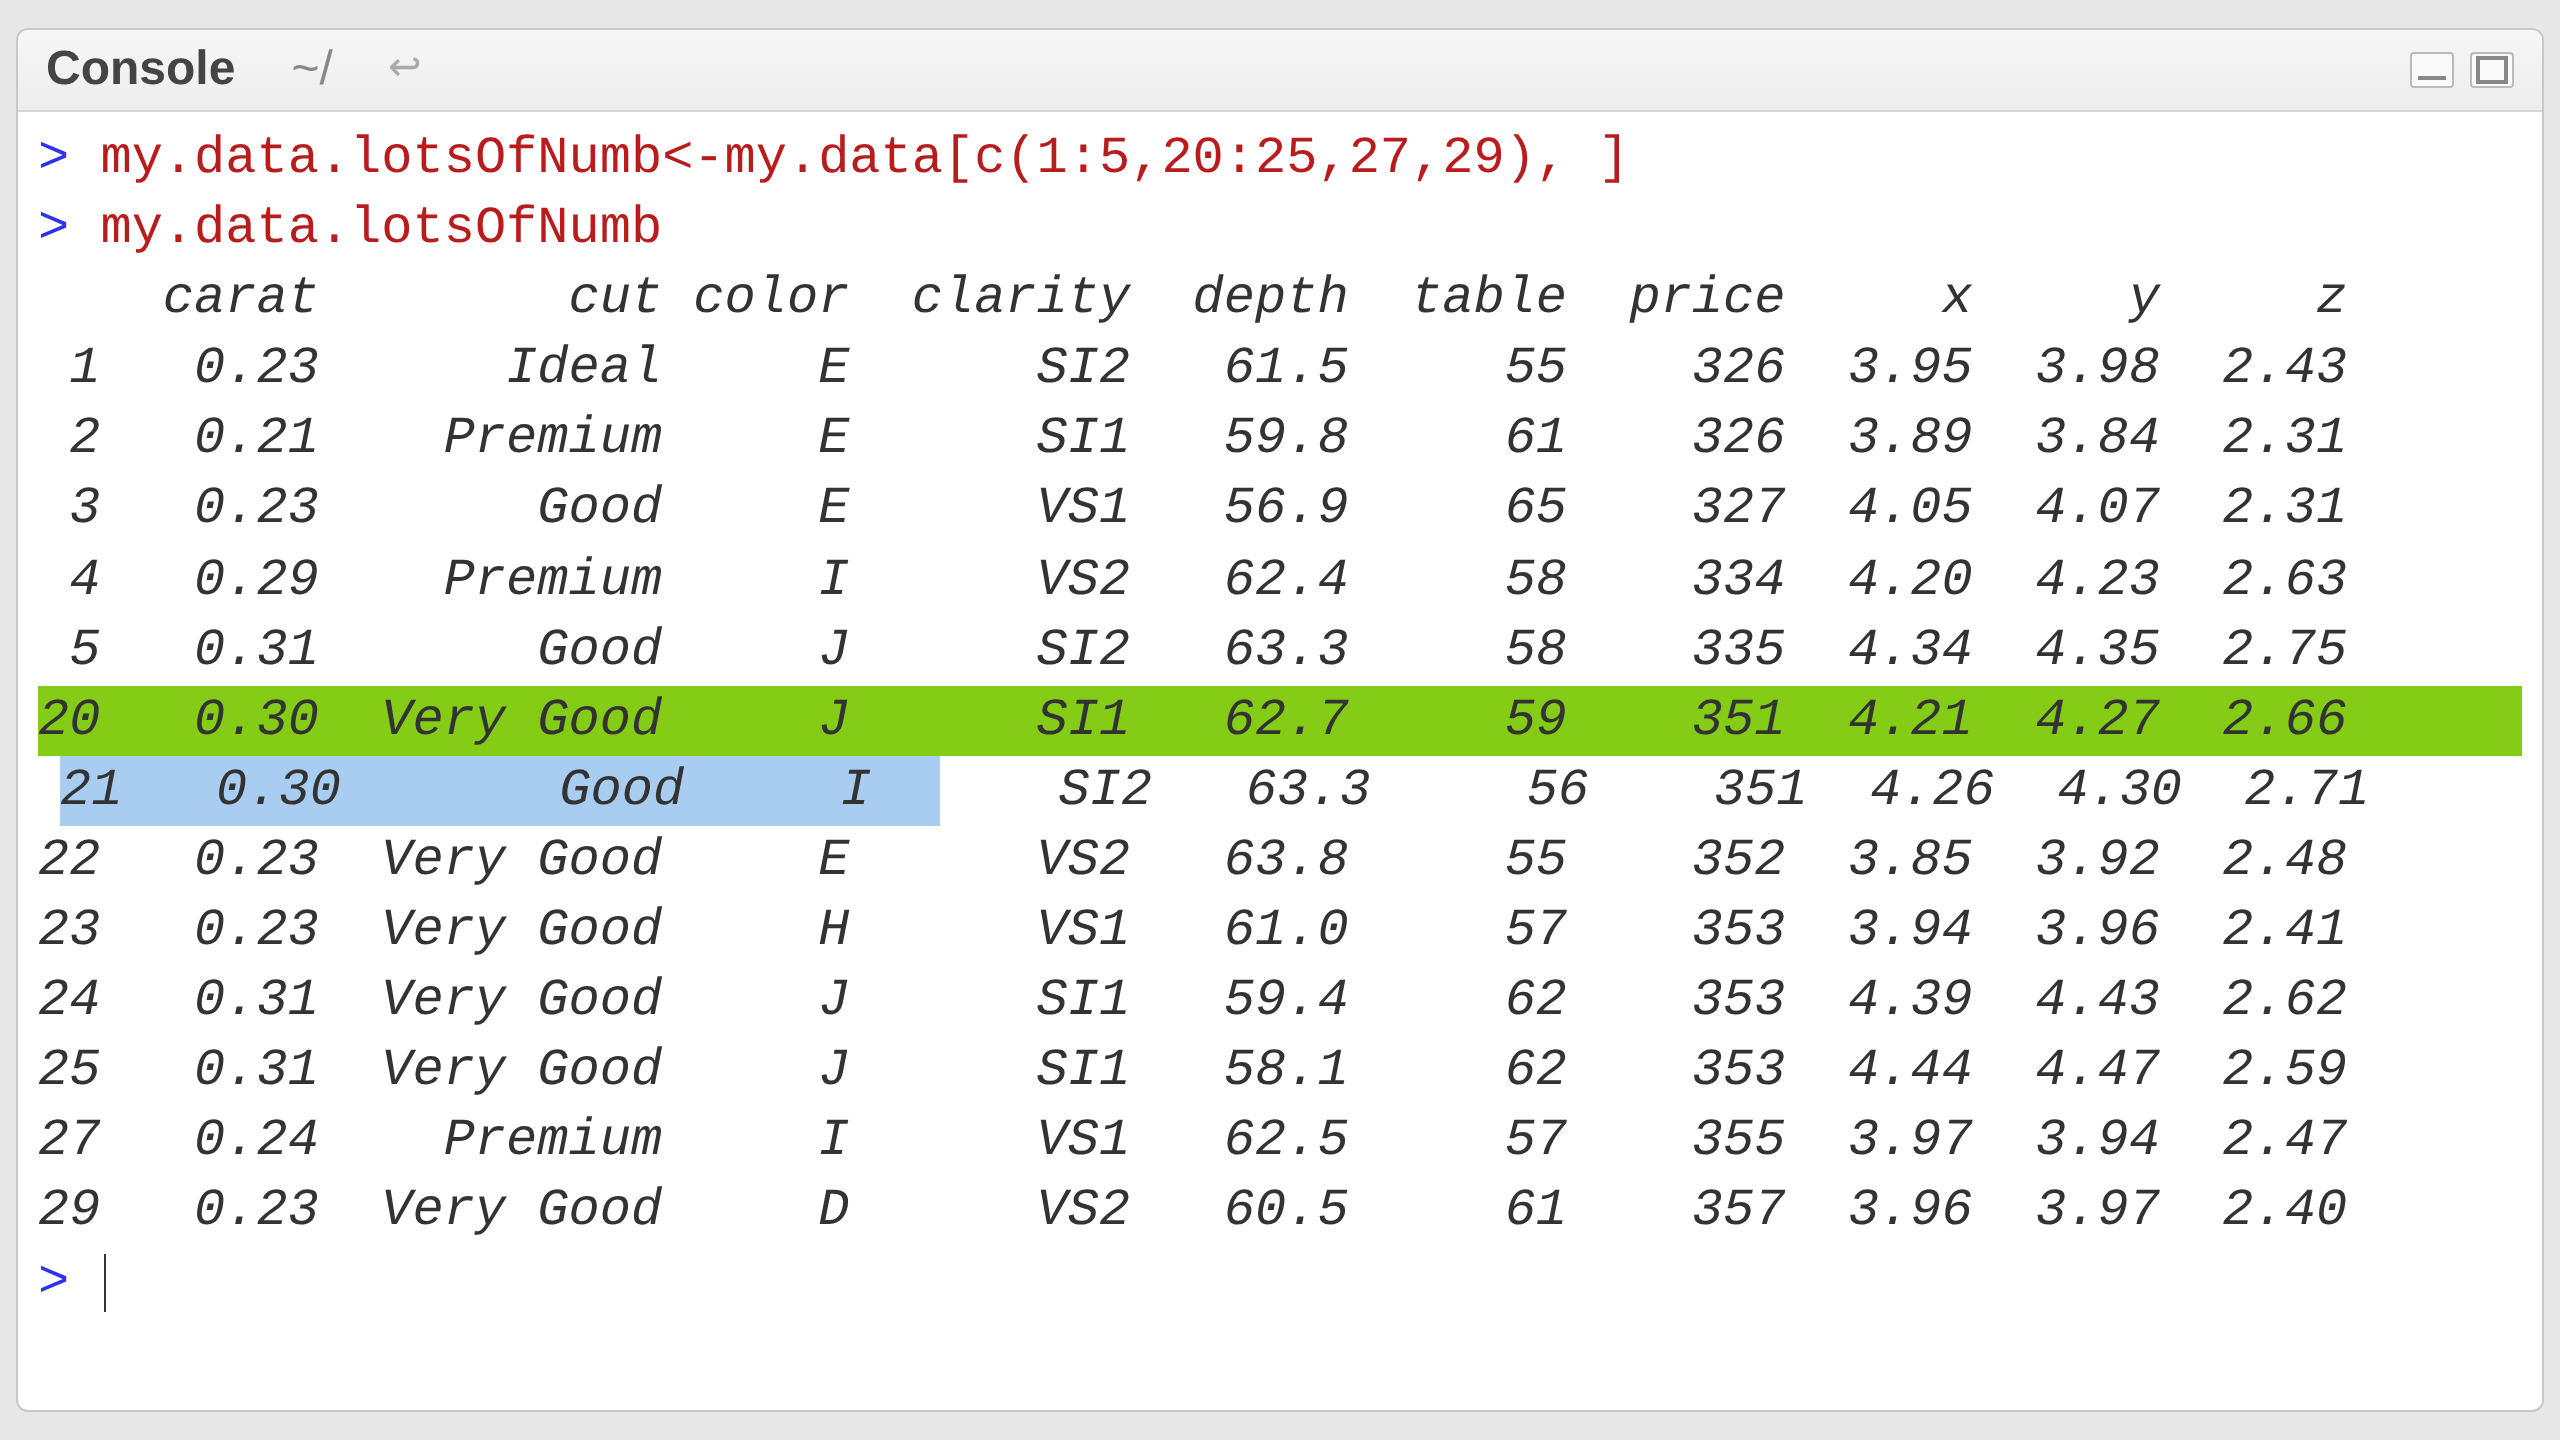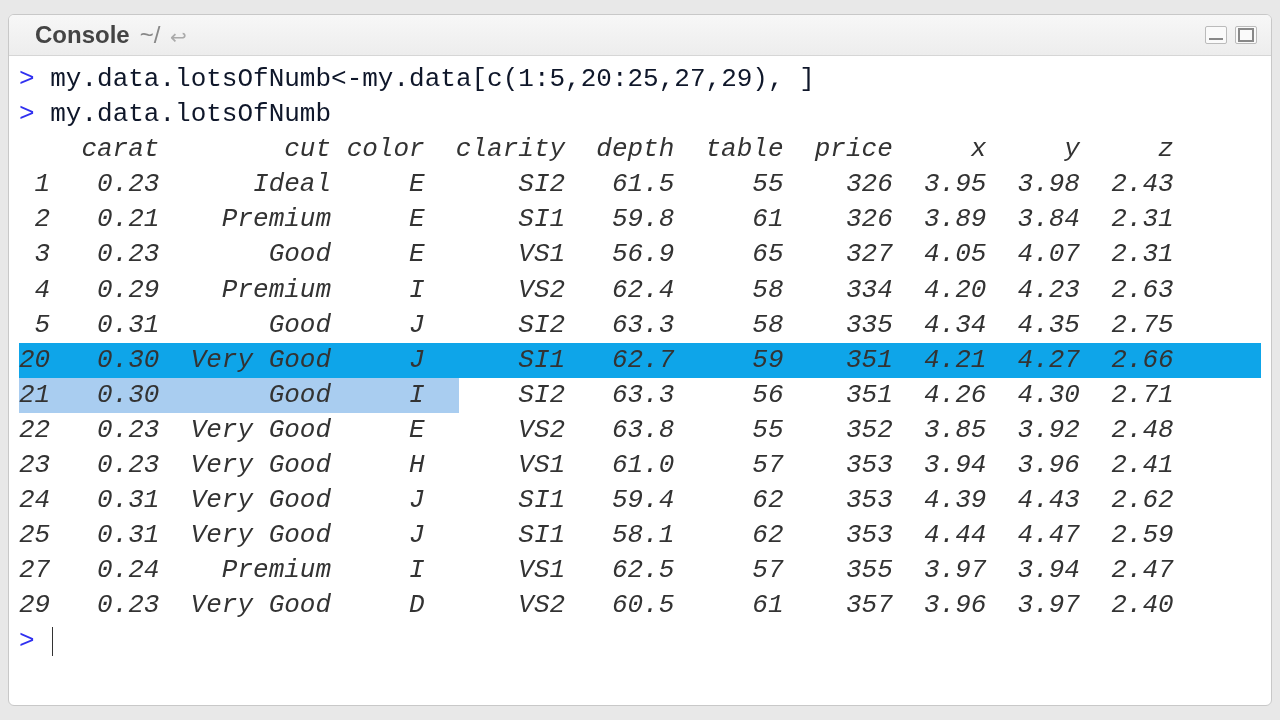--- a/index.html
+++ b/index.html
@@ -30,21 +30,21 @@
     background: linear-gradient(#f7f7f7,#ededed);
     border-bottom: 1px solid #d6d6d6;
     padding: 6px 14px;
     font-family: 'Lucida Grande','Helvetica Neue',sans-serif;
     font-size: 24px;
     color: #444;
     display: flex;
     align-items: center;
     justify-content: space-between;
   }
-  .panel-header-left { display: flex; align-items: flex-end; gap: 10px; margin-left: 12px; }
+  .panel-header-left { display: flex; align-items: flex-start; gap: 28px; }
   .console-title { font-weight: bold; }
   .console-path { color: #888; }
   .header-share-icon {
     color: #aaa;
     font-size: 20px;
     display:inline-block;
     transform: scaleX(-1);
   }
   .panel-header-right { display: flex; align-items: center; gap: 8px; }
   .win-btn {
@@ -55,28 +55,29 @@
   .win-btn.max{align-items:center;}
   .win-btn.max::after{content:"";display:block;width:12px;height:10px;border:2px solid #888;}
   .console-body {
     padding: 6px 10px 6px 10px;
     line-height: 1.35;
     white-space: pre;
     overflow: hidden;
     flex:1;
   }
   .prompt-symbol { color: #3030f0; font-weight: normal; }
-  .r-code { color: #0f172a; }
+  .r-code { color: #b91c1c; }
   .output-line { color: #333; font-style: italic; }
   .row-line { display:block; }
   .highlight-full {
-    background: #0ea5e9;
+    background: #84cc16;
   }
   .highlight-partial {
     position: relative;
+    margin-left: 11px;
   }
   .highlight-partial .hl-bg {
     position:absolute; left:0; top:0; bottom:0;
     width:440px;
     background:#a9cdf0; z-index:-1;
   }
   .cursor {
     display:inline-block; width:1px; height:1.1em; background:#333;
     vertical-align:text-bottom; margin-left:2px;
   }

